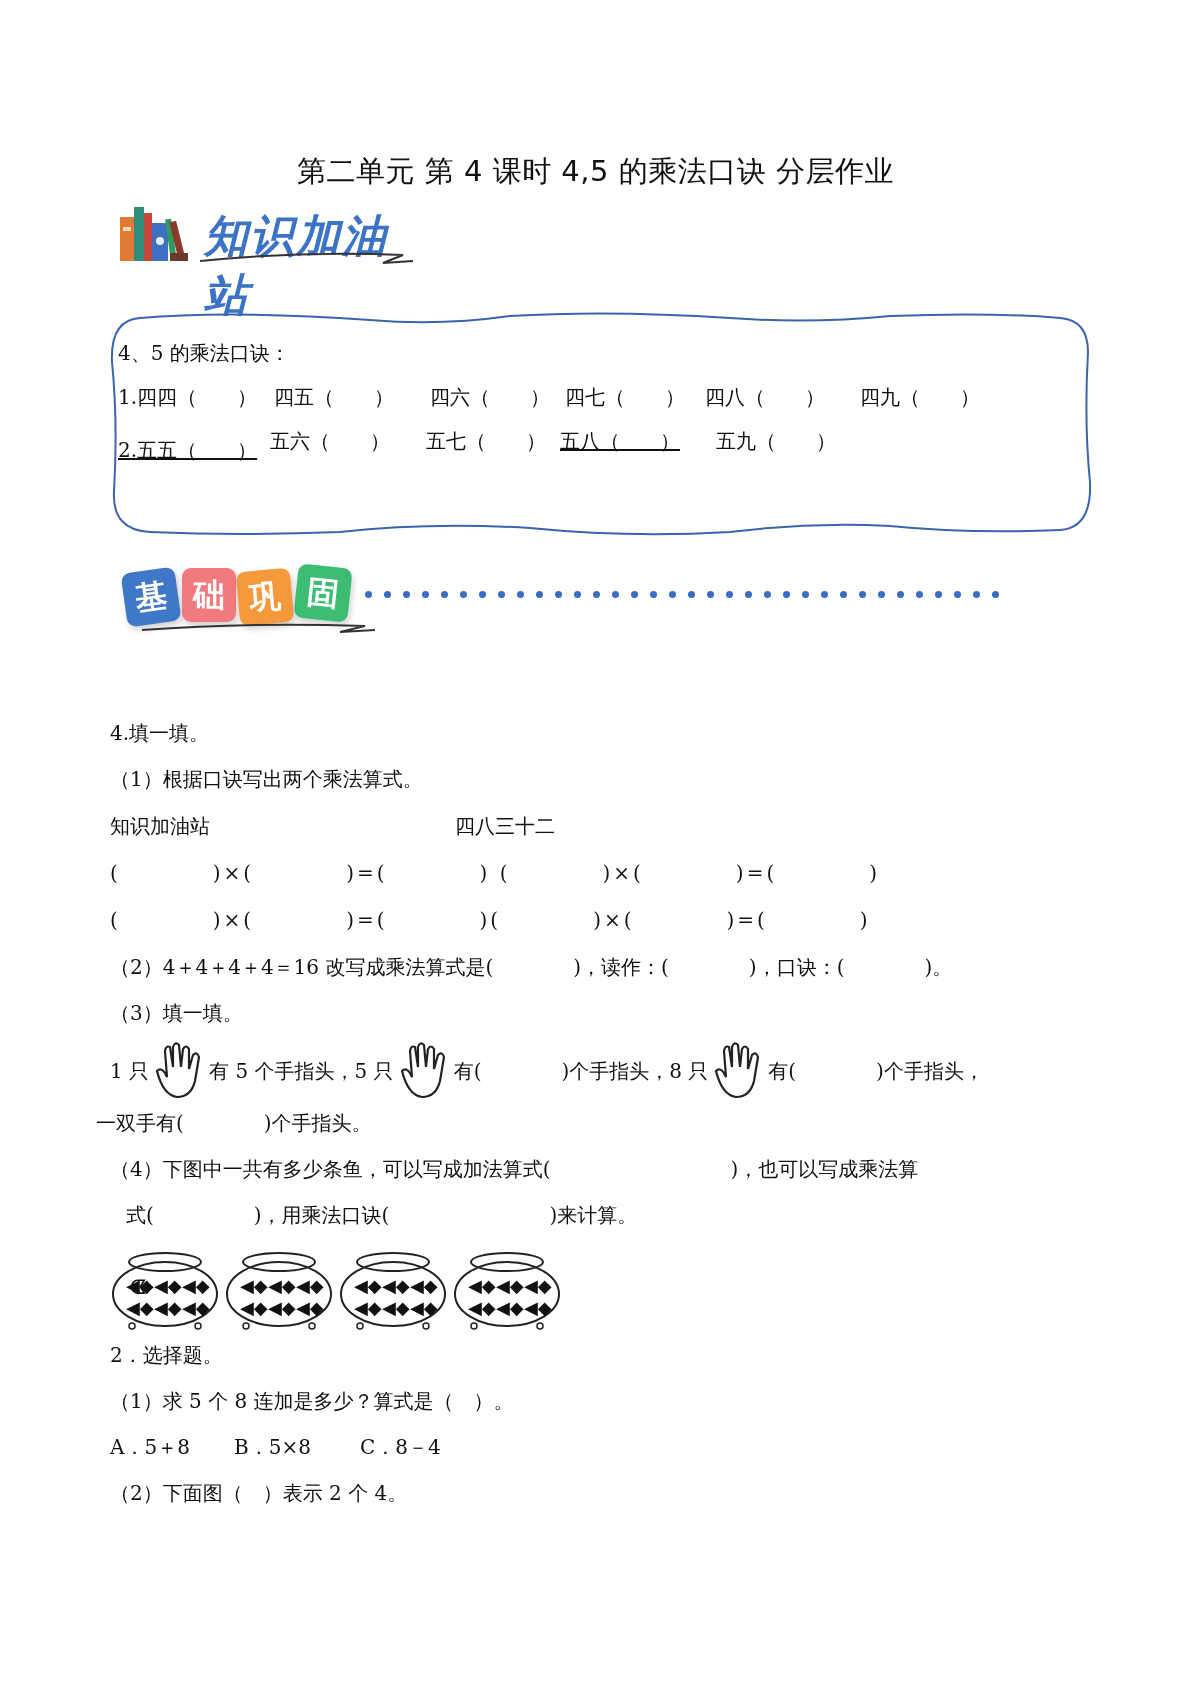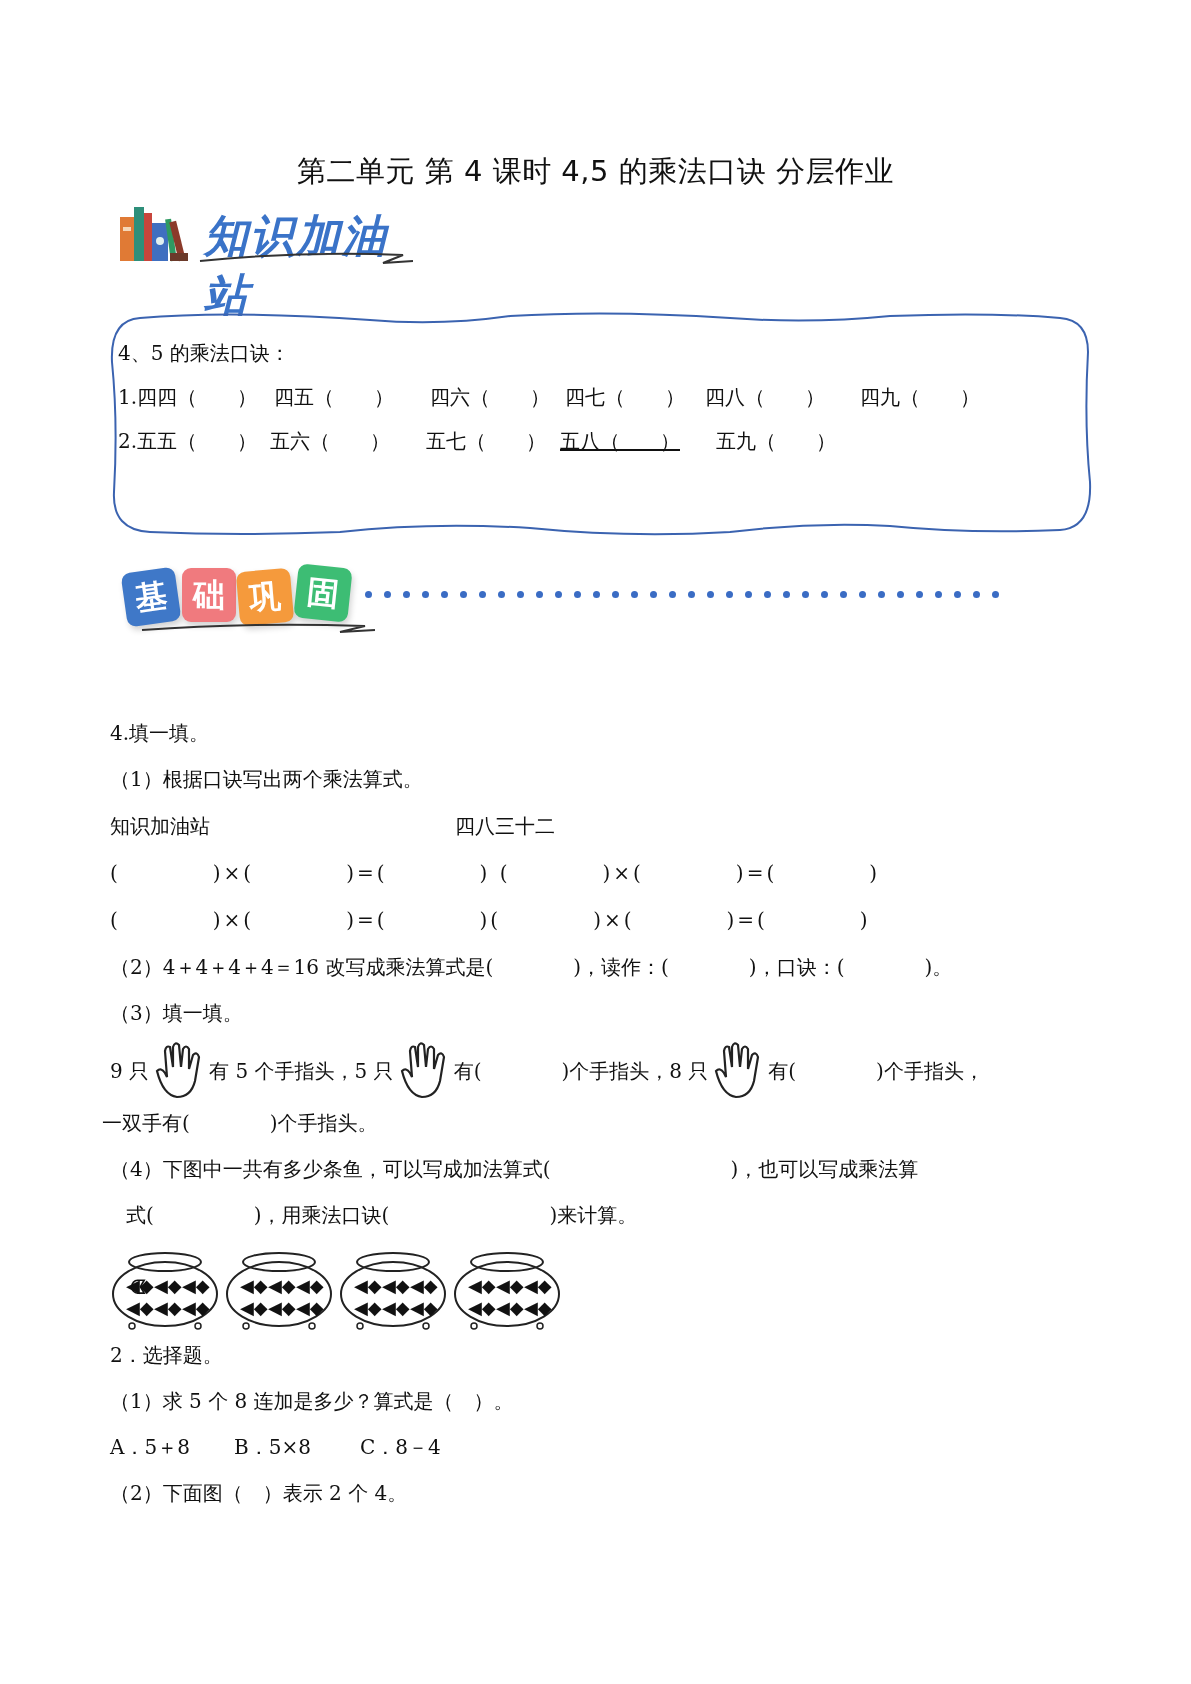--- a/index.html
+++ b/index.html
@@ -62,21 +62,21 @@
   <div class="line" style="left:8px; top:28px;">4、5 的乘法口诀：</div>
   <div class="line" style="left:8px; top:72px;">
     <span>1.</span><span>四四（　　）</span>
   </div>
   <div class="line" style="left:164px; top:72px;">四五（　　）</div>
   <div class="line" style="left:320px; top:72px;">四六（　　）</div>
   <div class="line" style="left:455px; top:72px;">四七（　　）</div>
   <div class="line" style="left:595px; top:72px;">四八（　　）</div>
   <div class="line" style="left:750px; top:72px;">四九（　　）</div>
 
-  <div class="line" style="left:8px; top:116px;">
+  <div class="line" style="left:8px; top:125px;text-decoration:underline;">
     <span>2.</span><span>五五（　　）</span>
   </div>
   <div class="line" style="left:160px; top:116px;">五六（　　）</div>
   <div class="line" style="left:316px; top:116px;">五七（　　）</div>
   <div class="line" style="left:450px; top:116px;text-decoration:underline;">五八（　　）</div>
   <div class="line" style="left:606px; top:116px;">五九（　　）</div>
 </div>
 
 <div class="abs" style="left:110px; top:560px; width:900px; height:80px;">
   <div class="tile" style="left:14px; top:10px; background:#3f78c8; transform:rotate(-8deg);">基</div>
@@ -128,29 +128,29 @@
 <div class="line" style="left:110px; top:766px;">（1）根据口诀写出两个乘法算式。</div>
 <div class="line" style="left:110px; top:813px;">知识加油站</div>
 <div class="line" style="left:455px; top:813px;">四八三十二</div>
 <div class="line" style="left:110px; top:860px; letter-spacing:3px;">(　　　　)×(　　　　)=(　　　　) (　　　　)×(　　　　)=(　　　　)</div>
 <div class="line" style="left:110px; top:907px; letter-spacing:3px;"> (　　　　)×(　　　　)=(　　　　)(　　　　)×(　　　　)=(　　　　)</div>
 
 <div class="line" style="left:110px; top:954px;">（2）4＋4＋4＋4＝16 改写成乘法算式是(　　　　)，读作：(　　　　)，口诀：(　　　　)。</div>
 <div class="line" style="left:110px; top:1000px;">（3）填一填。</div>
 
 <div class="line" style="left:110px; top:1058px;">
-  <span>9 只</span><svg class="hand" viewBox="0 0 56 60">
+  <span>1 只</span><svg class="hand" viewBox="0 0 56 60">
       <path d="M6 30 Q10 26 14 32 L16 36 L14 10 Q15 4 19 6 L22 26 L22 6 Q24 0 28 4 L30 26 L32 8 Q35 3 38 8 L38 28 L42 14 Q46 10 48 16 L44 40 Q40 56 26 56 Q12 54 6 30 Z" fill="none" stroke="#222" stroke-width="2.2"></path>
     </svg><span>有 5 个手指头，5 只</span><svg class="hand" viewBox="0 0 56 60">
       <path d="M6 30 Q10 26 14 32 L16 36 L14 10 Q15 4 19 6 L22 26 L22 6 Q24 0 28 4 L30 26 L32 8 Q35 3 38 8 L38 28 L42 14 Q46 10 48 16 L44 40 Q40 56 26 56 Q12 54 6 30 Z" fill="none" stroke="#222" stroke-width="2.2"></path>
     </svg><span>有(　　　　)个手指头，8 只</span><svg class="hand" viewBox="0 0 56 60">
       <path d="M6 30 Q10 26 14 32 L16 36 L14 10 Q15 4 19 6 L22 26 L22 6 Q24 0 28 4 L30 26 L32 8 Q35 3 38 8 L38 28 L42 14 Q46 10 48 16 L44 40 Q40 56 26 56 Q12 54 6 30 Z" fill="none" stroke="#222" stroke-width="2.2"></path>
     </svg><span>有(　　　　)个手指头，</span>
 </div>
-<div class="line" style="left:102px; top:1110px;text-align:right;">一双手有(　　　　)个手指头。</div>
+<div class="line" style="left:96px; top:1110px;text-align:right;">一双手有(　　　　)个手指头。</div>
 
 <div class="line" style="left:110px; top:1156px;">（4）下图中一共有多少条鱼，可以写成加法算式(　　　　　　　　　)，也可以写成乘法算</div>
 <div class="line" style="left:126px; top:1202px;">式(　　　　　)，用乘法口诀(　　　　　　　　)来计算。</div>
 
 <svg class="bowl" style="left:110px;" viewBox="0 0 110 82">
   <ellipse cx="55" cy="12" rx="36" ry="9" fill="none" stroke="#222" stroke-width="2"></ellipse>
   <ellipse cx="55" cy="44" rx="52" ry="32" fill="none" stroke="#222" stroke-width="2"></ellipse>
   <circle cx="22" cy="76" r="3" fill="none" stroke="#222" stroke-width="1.5"></circle>
     <circle cx="88" cy="76" r="3" fill="none" stroke="#222" stroke-width="1.5"></circle>
   <g fill="#111">

